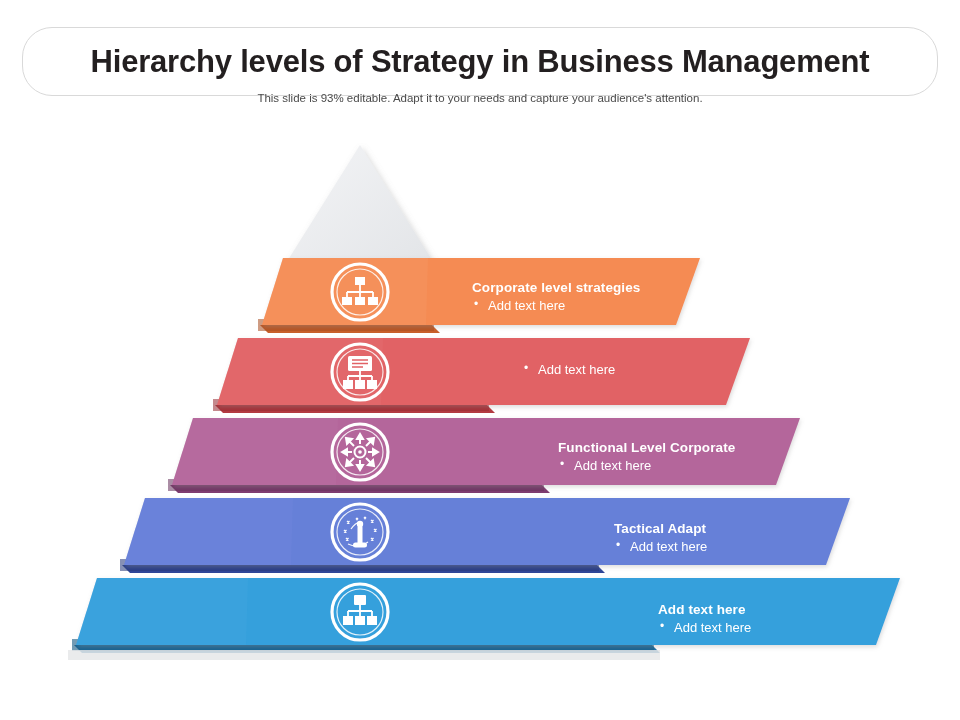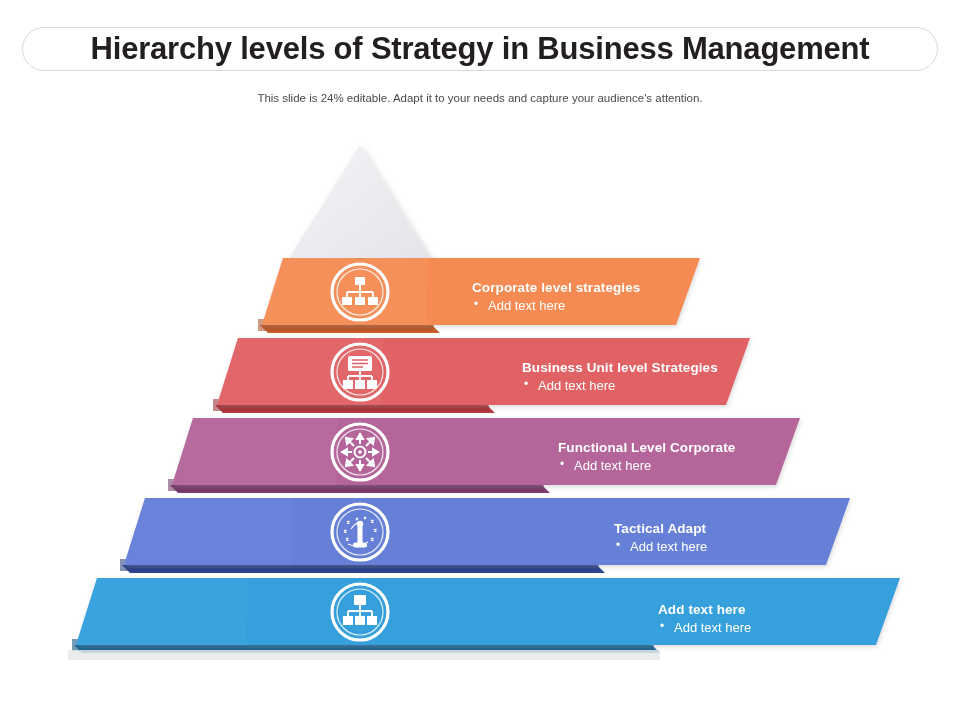--- a/index.html
+++ b/index.html
@@ -9,21 +9,21 @@
     font-family:"Liberation Sans", sans-serif;
     color:#231f20;
     overflow:hidden;
     position:relative;
   }
 
   
   .title-wrap {
     position:absolute;
     left:22px; top:27px;
-    width:916px; height:44px;
+    width:916px; height:69px;
     border:1px solid #d9d9d9;
     border-radius:30px;
     background:#ffffff;
     display:flex; align-items:center; justify-content:center;
   }
   .title-text {
     font-size:31px;
     font-weight:bold;
     letter-spacing:-0.2px;
     color:#231f20;
@@ -71,21 +71,21 @@
     left:2px; top:-1px;
     font-size:12px;
   }
 </style>
 </head>
 <body>
 
 <div class="title-wrap">
   <div class="title-text">Hierarchy levels of Strategy in Business Management</div>
 </div>
-<div class="subtitle">This slide is 24% editable. Adapt it to your needs and capture your audience's attention.</div>
+<div class="subtitle">This slide is 93% editable. Adapt it to your needs and capture your audience's attention.</div>
 
 <div class="stage">
   <svg width="960" height="580" viewBox="0 0 960 580" xmlns="http://www.w3.org/2000/svg">
     <defs>
       <linearGradient id="apexGrad" x1="0" y1="0" x2="1" y2="1">
         <stop offset="0%" stop-color="#f3f4f6"></stop>
         <stop offset="100%" stop-color="#e3e5e8"></stop>
       </linearGradient>
       <filter id="softShadow" x="-20%" y="-20%" width="150%" height="160%">
         <feDropShadow dx="2" dy="3" stdDeviation="3" flood-color="#8a8a8a" flood-opacity="0.38"></feDropShadow>
@@ -221,21 +221,20 @@
       </g>
     </g>
   </svg>
 
   <div class="band-text" style="left:472px; top:160px;">
     <div class="band-head">Corporate level strategies</div>
     <div class="band-sub">Add text here</div>
   </div>
 
   <div class="band-text" style="left:522px; top:240px;">
-    <div class="band-head">Business Unit level Strategies</div>
     <div class="band-sub">Add text here</div>
   </div>
 
   <div class="band-text" style="left:558px; top:320px;">
     <div class="band-head">Functional Level Corporate</div>
     <div class="band-sub">Add text here</div>
   </div>
 
   <div class="band-text" style="left:614px; top:401px;">
     <div class="band-head">Tactical Adapt</div>

